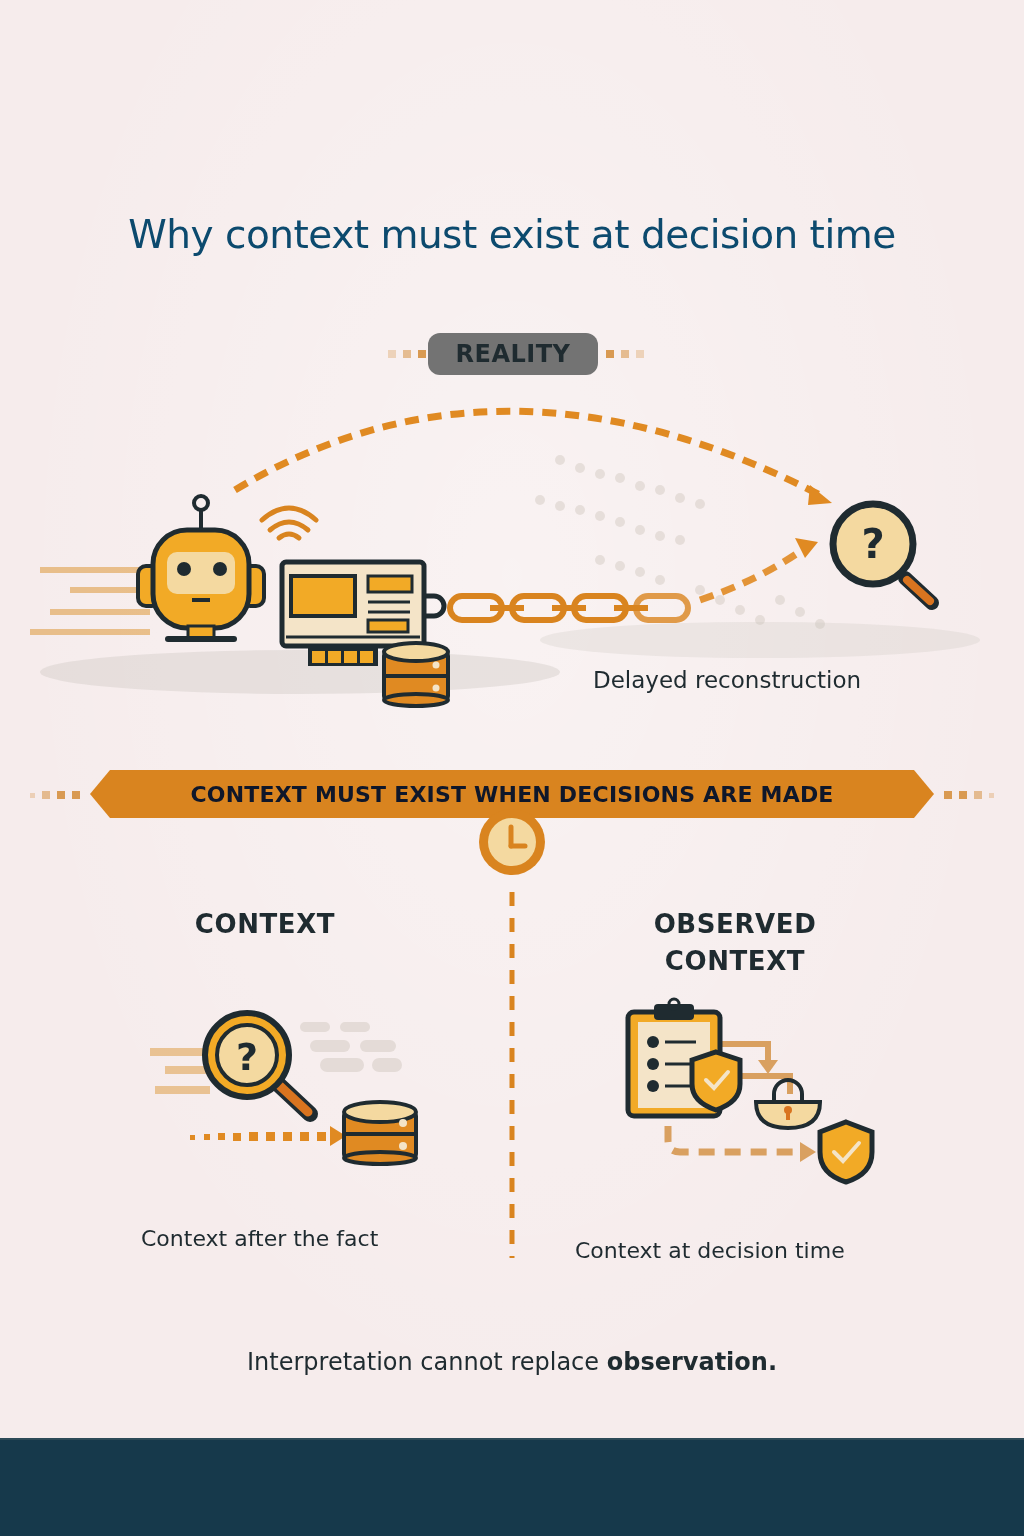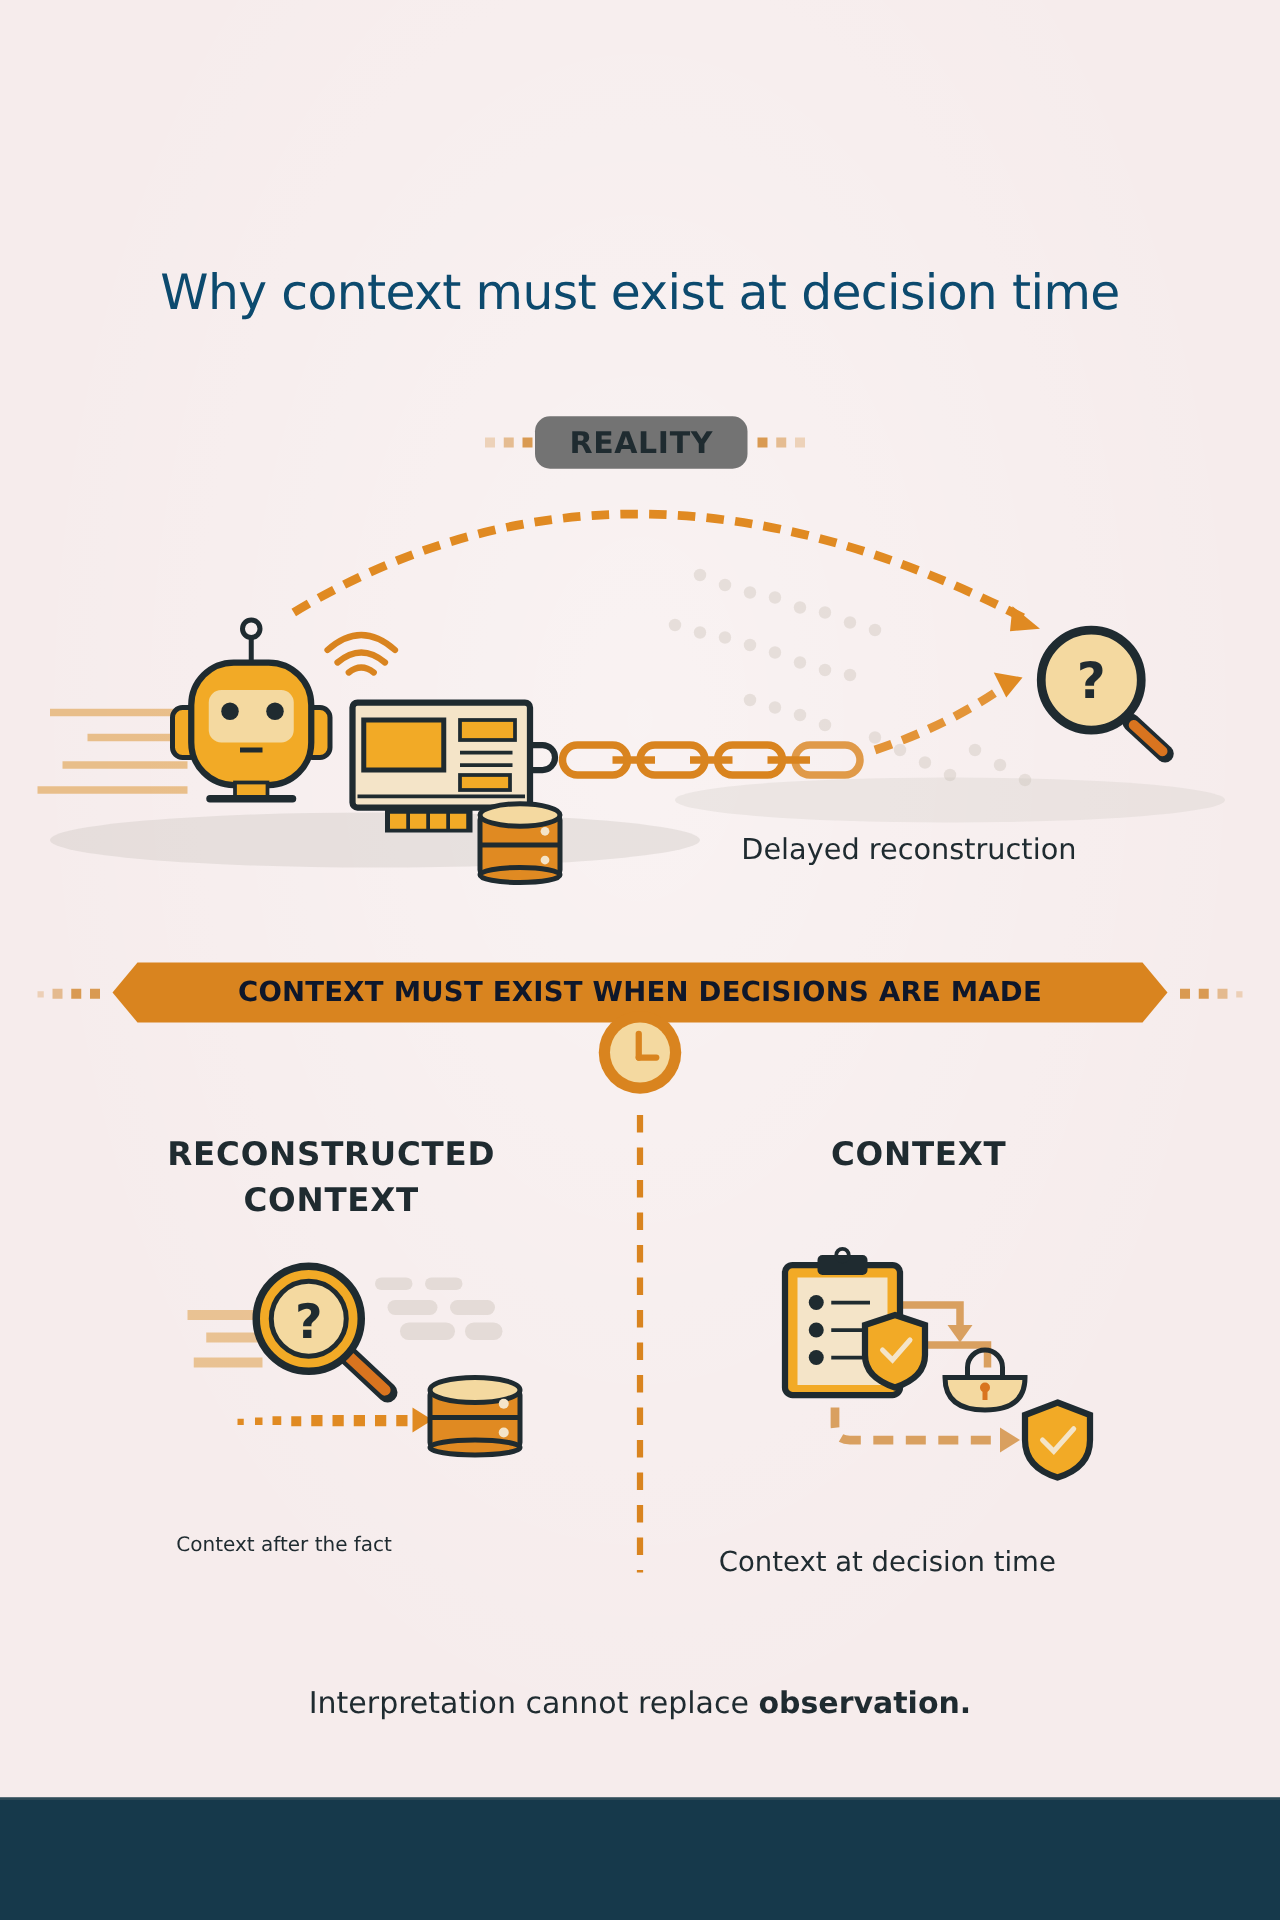--- a/index.html
+++ b/index.html
@@ -209,21 +209,20 @@
   <g>
     <circle cx="512" cy="42" r="33" fill="#d9841f"></circle>
     <circle cx="512" cy="42" r="24" fill="#f4d9a0"></circle>
     <line x1="511" y1="27" x2="511" y2="46" stroke="#d9841f" stroke-width="5" stroke-linecap="round"></line>
     <line x1="511" y1="46" x2="525" y2="46" stroke="#d9841f" stroke-width="5" stroke-linecap="round"></line>
   </g>
   <line x1="512" y1="92" x2="512" y2="458" stroke="#d9841f" stroke-width="5" stroke-dasharray="14 12"></line>
 </svg>
 
 <div class="heading" style="left:100px;top:906px;width:330px;">
-  <div>RECONSTRUCTED</div>
   <div>CONTEXT</div>
 </div>
 <svg width="420" height="200" style="left:120px;top:1000px;">
   <g stroke="#e0a04a" stroke-width="8" opacity="0.55">
     <line x1="30" y1="52" x2="90" y2="52"></line>
     <line x1="45" y1="70" x2="90" y2="70"></line>
     <line x1="35" y1="90" x2="90" y2="90"></line>
   </g>
   <g fill="#d8cfc8" opacity="0.6">
     <rect x="180" y="22" width="30" height="10" rx="5"></rect>
@@ -254,23 +253,24 @@
   </g>
   <g>
     <rect x="224" y="112" width="72" height="46" rx="4" fill="#e08a22" stroke="#1f2b30" stroke-width="4"></rect>
     <ellipse cx="260" cy="112" rx="36" ry="10" fill="#f4d9a0" stroke="#1f2b30" stroke-width="4"></ellipse>
     <line x1="224" y1="134" x2="296" y2="134" stroke="#1f2b30" stroke-width="4"></line>
     <ellipse cx="260" cy="158" rx="36" ry="6" fill="#e08a22" stroke="#1f2b30" stroke-width="4"></ellipse>
     <circle cx="283" cy="123" r="4" fill="#f4e4c8"></circle>
     <circle cx="283" cy="146" r="4" fill="#f4e4c8"></circle>
   </g>
 </svg>
-<div class="caption" style="left:141px;top:1226px;font-size:16px;">Context after the fact</div>
+<div class="caption" style="left:141px;top:1226px;font-size:22px;">Context after the fact</div>
 
 <div class="heading" style="left:600px;top:906px;width:270px;">
+  <div>OBSERVED</div>
   <div>CONTEXT</div>
 </div>
 <svg width="420" height="220" style="left:530px;top:990px;">
 
   <g fill="none" stroke="#d9a060" stroke-width="6">
     <path d="M190 54 H238 V72"></path>
     <path d="M210 86 H260 V104"></path>
   </g>
   <polygon points="228,70 248,70 238,84" fill="#d9a060"></polygon>
   <g fill="none" stroke="#d9a060" stroke-width="7" stroke-dasharray="16 10">

